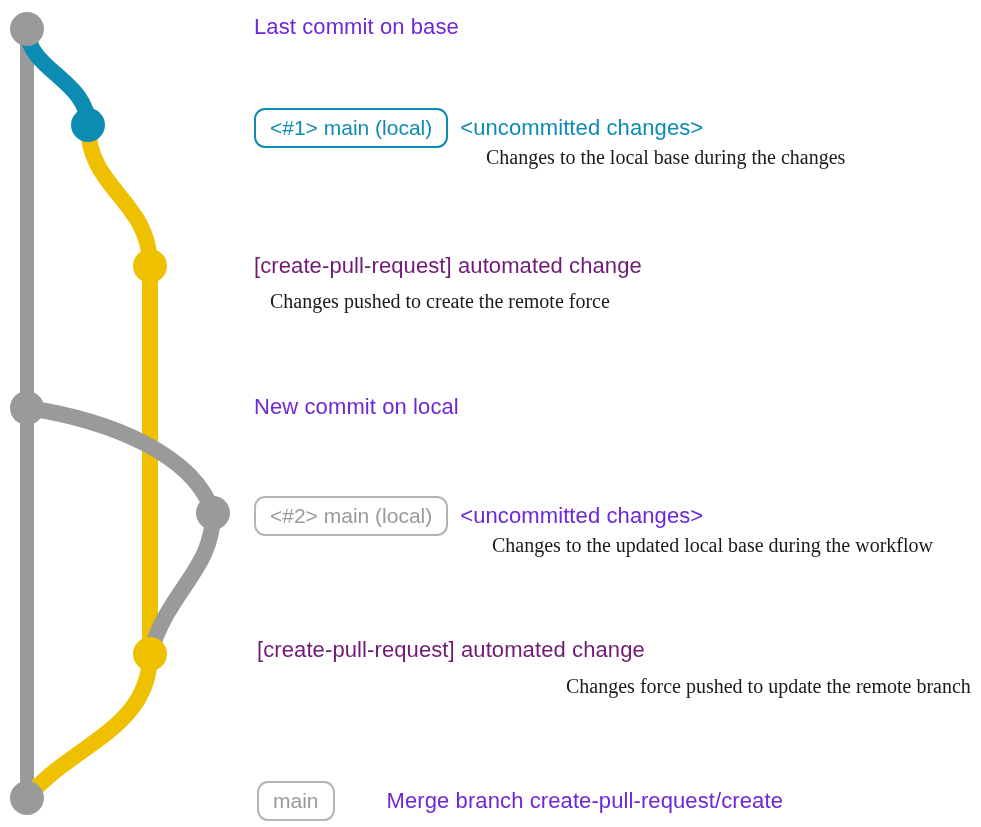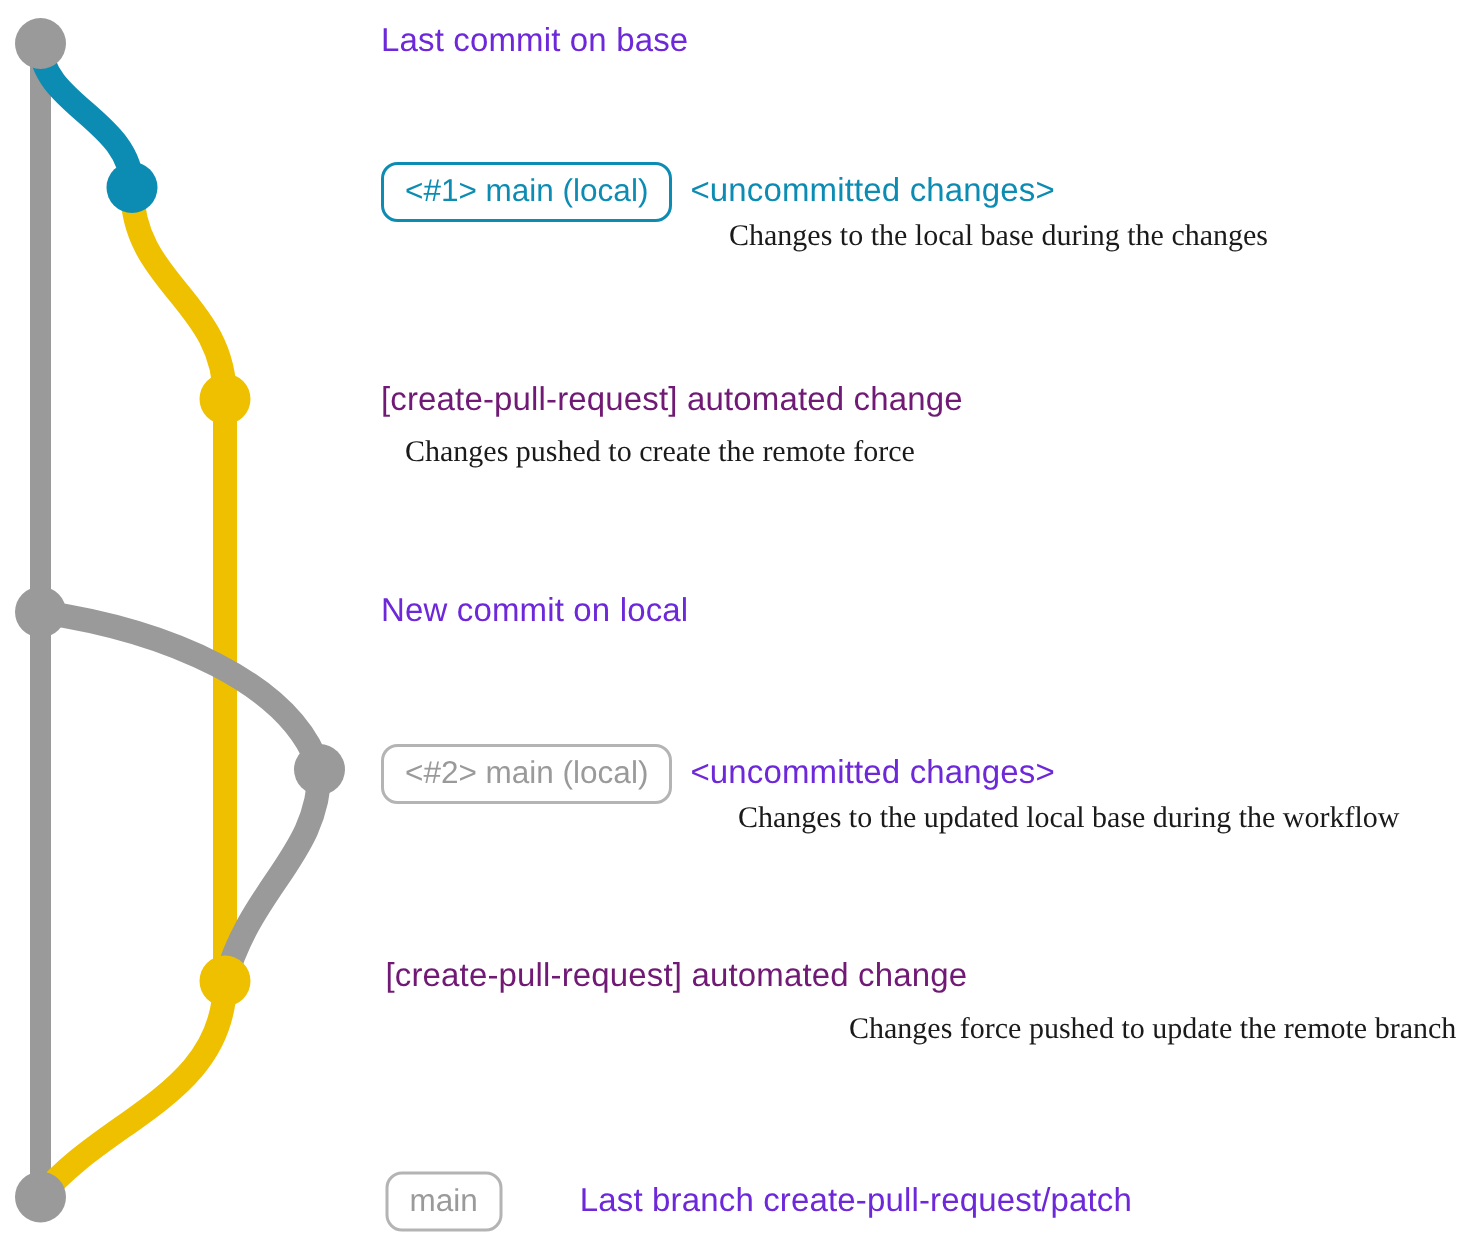--- a/index.html
+++ b/index.html
@@ -134,14 +134,14 @@
 
 <div class="row" style="left:257px; top:637px;">
   <span class="subject yellow">[create-pull-request] automated change</span>
 </div>
 <div class="desc" style="left:566px; top:674px;">Changes force pushed to update the remote branch</div>
 
 <div class="row" style="left:257px; top:781px;gap:40px;">
   <span class="refs">
     <span class="pill gray">main</span>
   </span>
-  <span class="subject gray">Last branch create-pull-request/patch</span>
+  <span class="subject gray">Merge branch create-pull-request/create</span>
 </div>
 
 </body></html>

